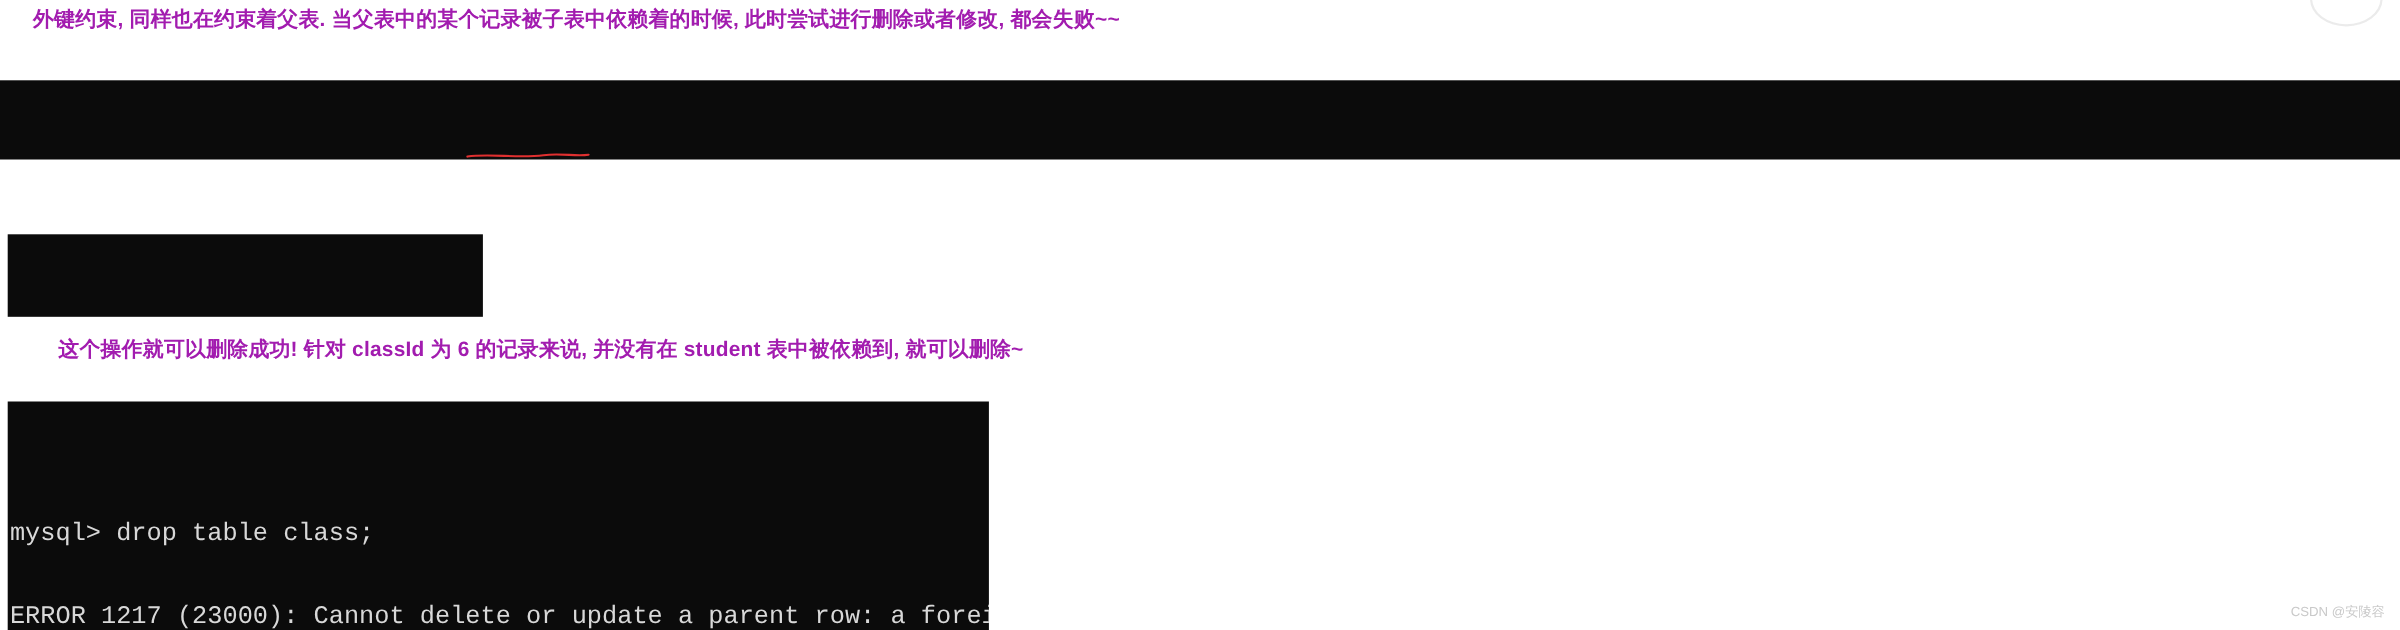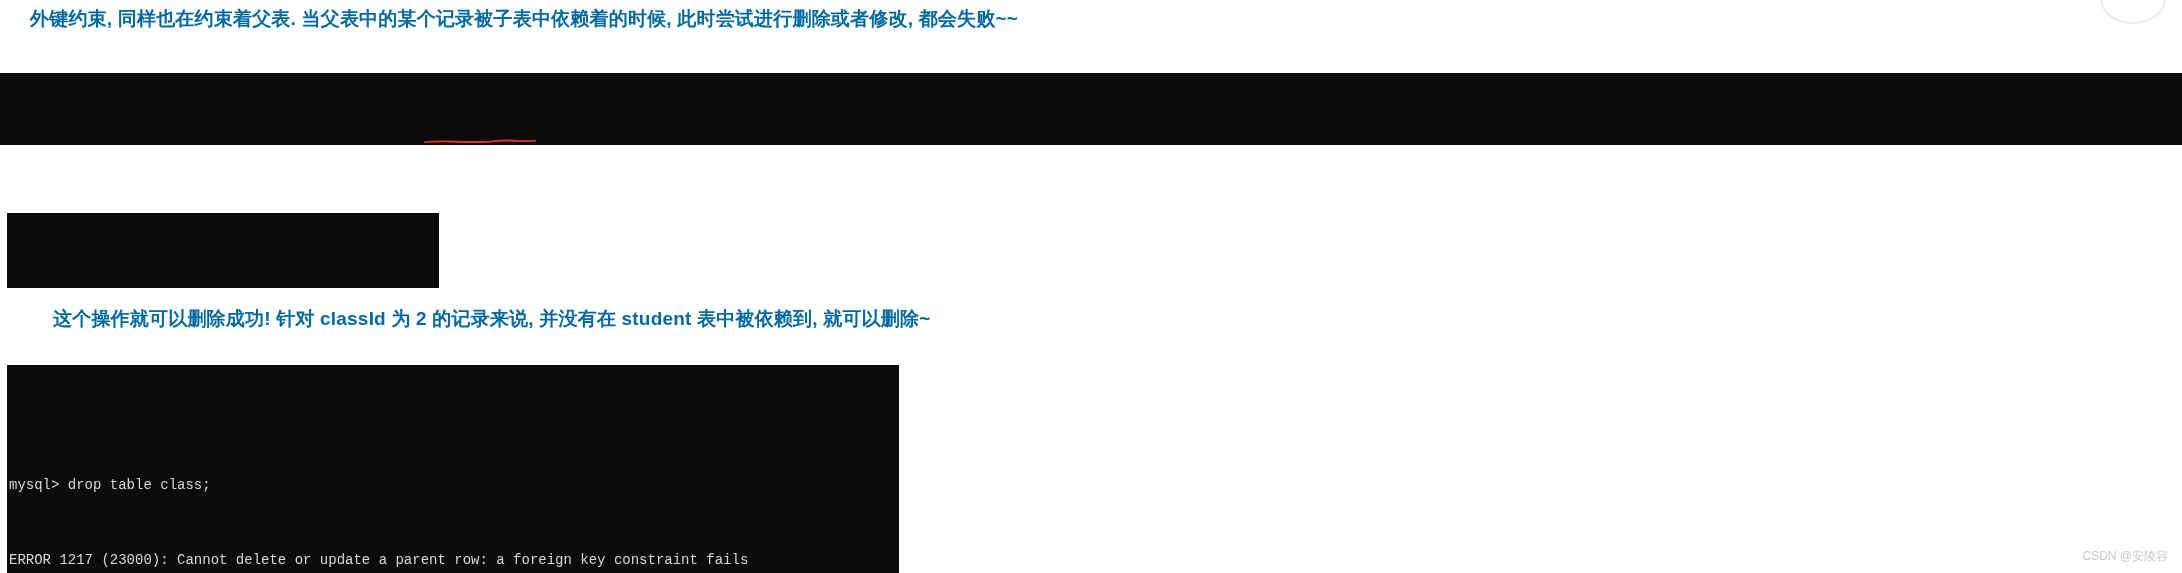--- a/index.html
+++ b/index.html
@@ -11,38 +11,38 @@
     width: 2182px;
     height: 573px;
     position: relative;
     overflow: hidden;
     font-family: "Liberation Sans", sans-serif;
   }
 
   
   .note {
     position: absolute;
-    color: #0369a1;
+    color: #a21caf;
     font-family: "Liberation Sans", sans-serif;
     font-size: 19px;
     font-weight: 700;
     letter-spacing: 0.2px;
     white-space: nowrap;
     line-height: 1.2;
   }
   #note-1 { left: 30px;  top: 8px; }
   #note-2 { left: 53px;  top: 308px; }
 
   
   .terminal {
     position: absolute;
     background: #0b0b0b;
     color: #d8d8d8;
     font-family: "Liberation Mono", "DejaVu Sans Mono", monospace;
-    font-size: 14px;
+    font-size: 23px;
     line-height: 25px;
     white-space: pre;
     overflow: hidden;
     letter-spacing: 0px;
   }
   .terminal .line { display: block; height: 25px; }
 
   
   #terminal-1 {
     left: 0px;
@@ -127,21 +127,21 @@
 </svg>
 
 <div id="terminal-2" class="terminal">
   <div class="pad">
     
     
     
   </div>
 </div>
 
-<div id="note-2" class="note">这个操作就可以删除成功! 针对 classId 为 2 的记录来说, 并没有在 student 表中被依赖到, 就可以删除~</div>
+<div id="note-2" class="note">这个操作就可以删除成功! 针对 classId 为 6 的记录来说, 并没有在 student 表中被依赖到, 就可以删除~</div>
 
 <div id="terminal-3" class="terminal">
   <div class="pad">
     <span class="line">mysql&gt; drop table class;</span>
     <span class="line">ERROR 1217 (23000): Cannot delete or update a parent row: a foreign key constraint fails</span>
   </div>
 </div>
 
 <div id="watermark">CSDN @安陵容</div>
 

